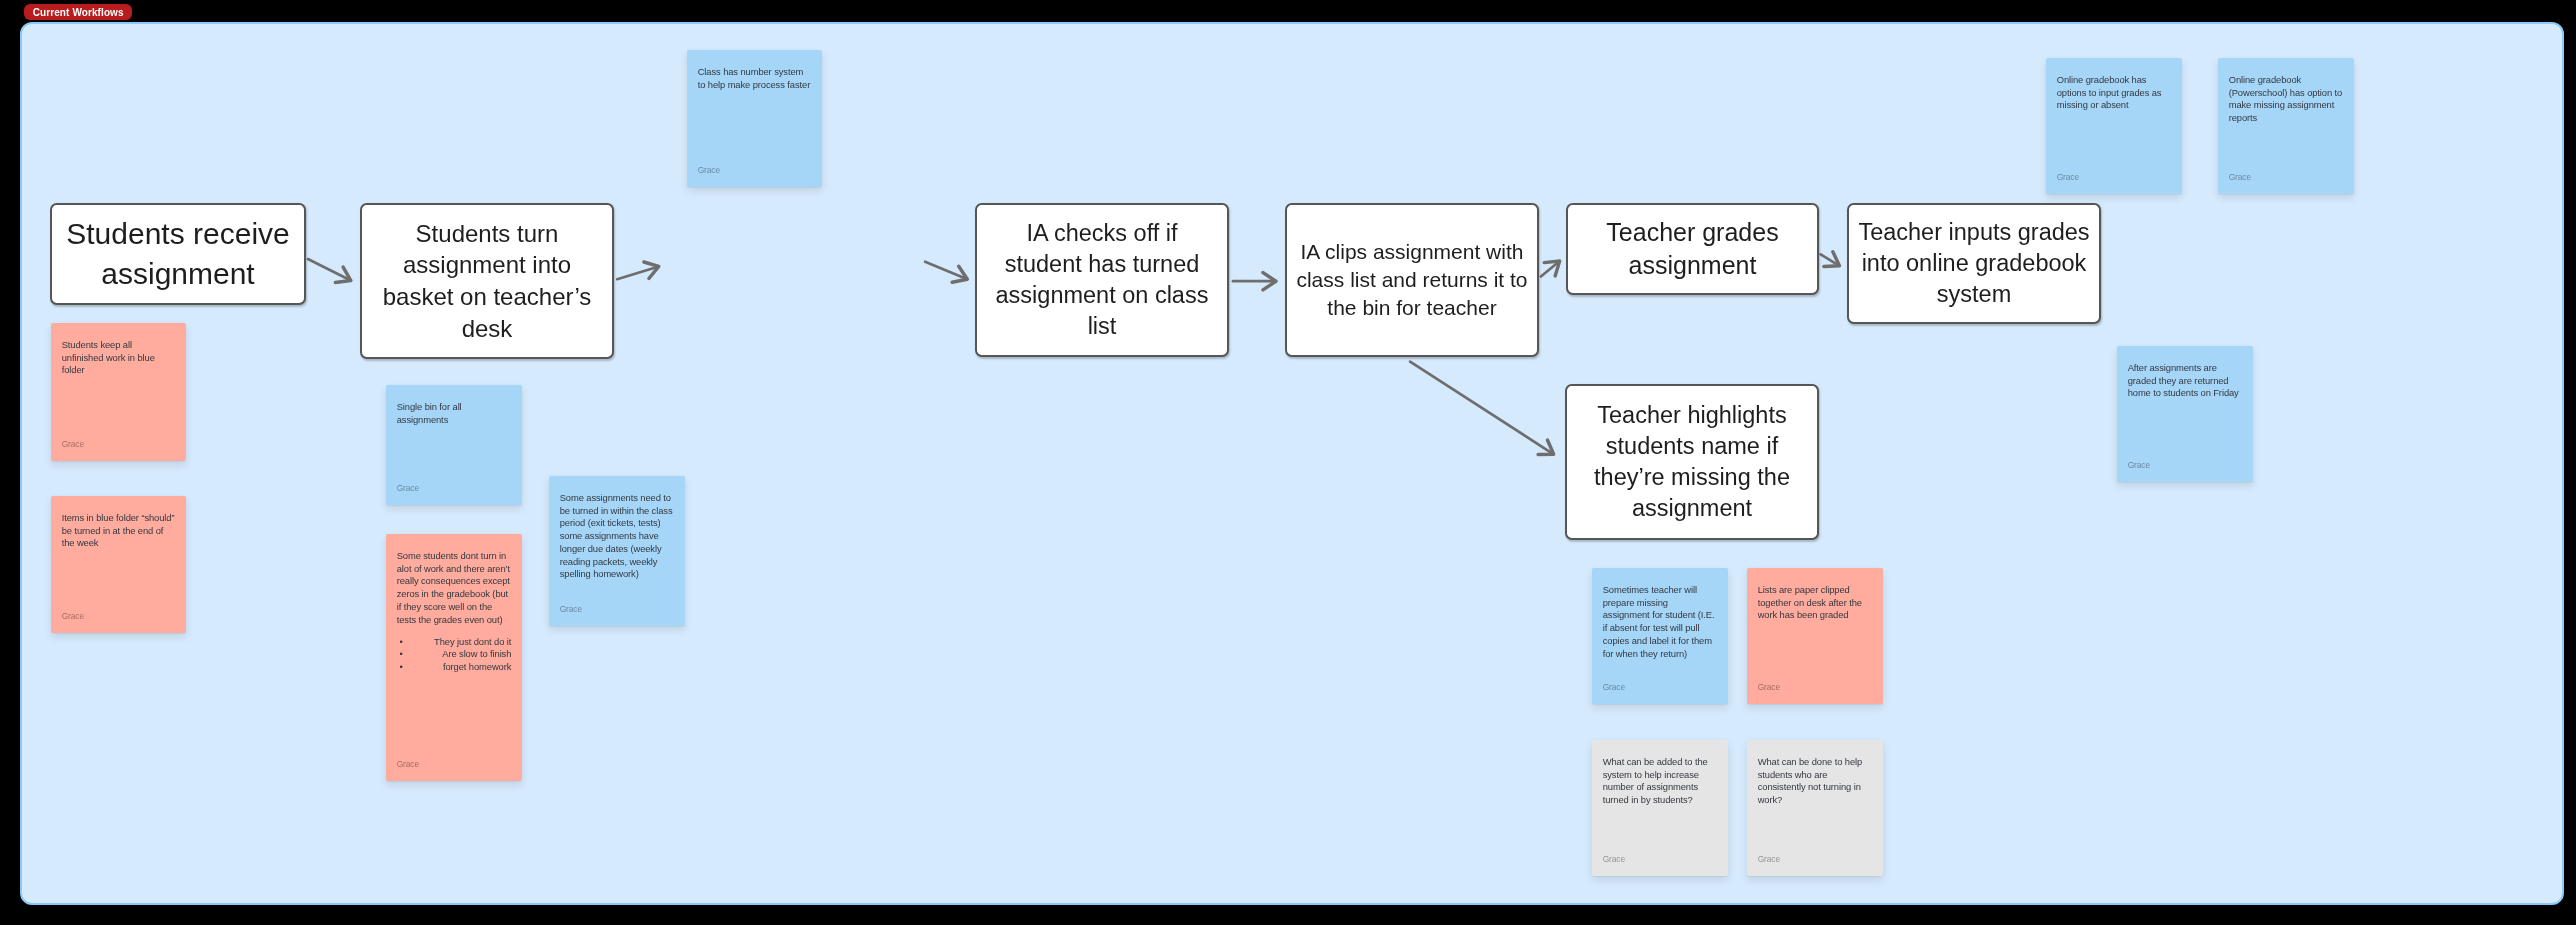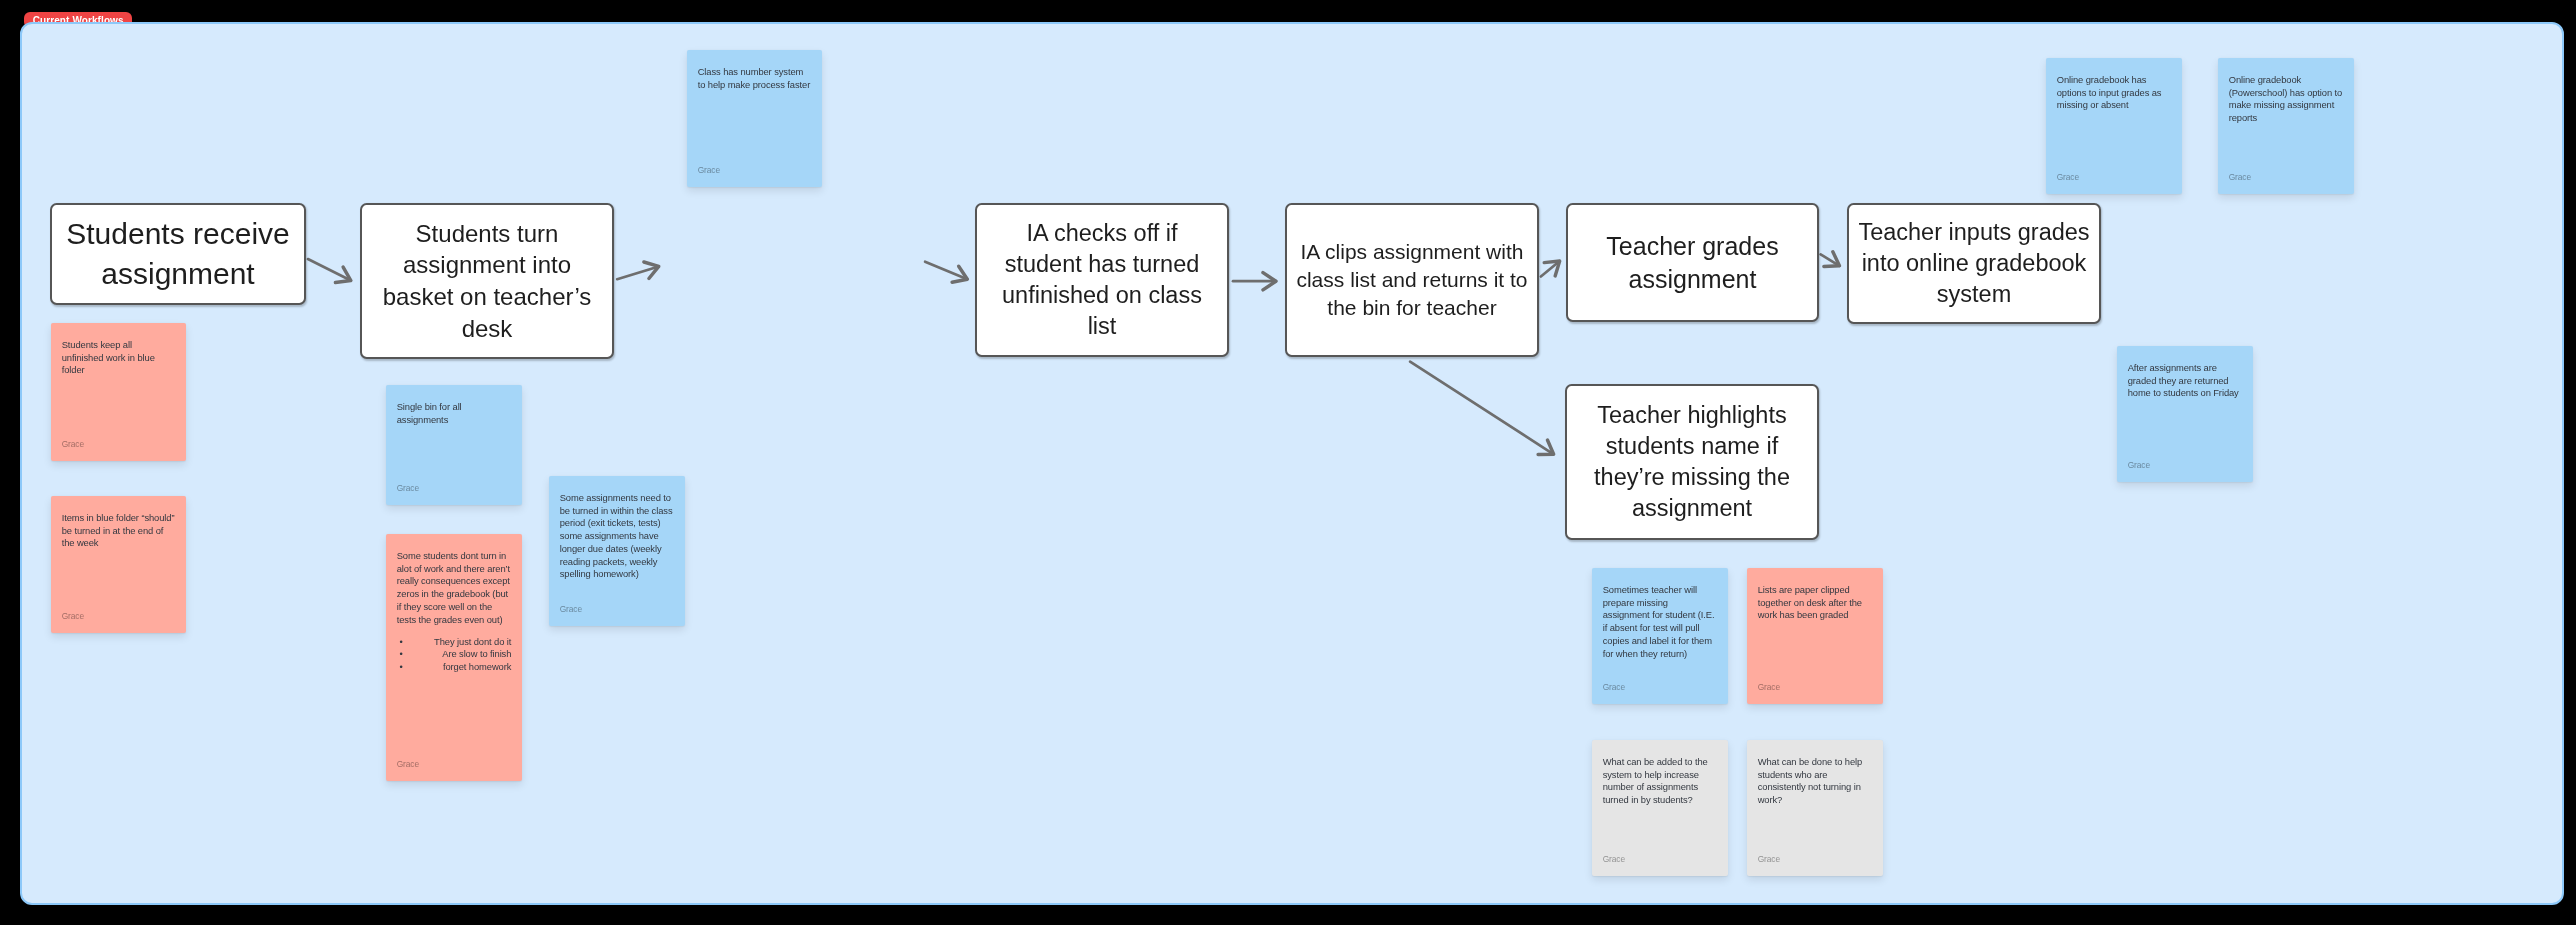--- a/index.html
+++ b/index.html
@@ -1,19 +1,19 @@
 <!DOCTYPE html>
 <html style="font-size:10.7px"><head>
 <meta charset="utf-8">
 <style>
   html,body{margin:0;padding:0;background:#000;width:2576px;height:926px;overflow:hidden;
     font-family:"Liberation Sans","DejaVu Sans",sans-serif;}
   .stage{position:relative;width:2576px;height:926px;background:#000;}
-  .page-chip{position:absolute;left:24px;top:4px;background:#ef4444;color:#fff;
-    font-size:10px;font-weight:600;padding:2.7px 8.7px;border-radius:6px;letter-spacing:0.1px;margin-top:8px;}
+  .page-chip{position:absolute;left:24px;top:4px;background:#b91c1c;color:#fff;
+    font-size:10px;font-weight:600;padding:2.7px 8.7px;border-radius:6px;letter-spacing:0.1px;}
   .board{position:absolute;left:20px;top:22px;width:2544px;height:883px;background:#d6eafd;
     border:2px solid #8cc8f9;border-radius:12px;box-sizing:border-box;}
   .layer{position:absolute;left:0;top:0;width:2576px;height:926px;pointer-events:none;}
   .flow-box{position:absolute;background:#fff;border:2px solid #565656;border-radius:6.7px;
     box-sizing:border-box;display:flex;align-items:center;justify-content:center;text-align:center;
     color:#1e1e1e;line-height:1.32;padding:5.4px 9.4px;box-shadow:1px 1.7px 2px rgba(0,0,0,.22);}
   .note{position:absolute;box-sizing:border-box;padding:16px 10.7px 10.7px;border-radius:2px;
     color:#333840;font-size:9.4px;font-weight:500;line-height:12.7px;letter-spacing:-0.1px;
     box-shadow:0 4px 8px rgba(0,0,0,.10),0 0.7px 1.3px rgba(0,0,0,.06);}
   .note.blue{background:#a5d6f8;}
@@ -50,26 +50,26 @@
     <path class="arrow" d="M2102,539 L2316,677" marker-end="url(#ah)"></path>
   </svg>
 
   <div class="flow-box" style="left:50px;top:203px;width:256px;height:102px;font-size:30px">
     <span>Students receive assignment</span>
   </div>
   <div class="flow-box" style="left:360px;top:203px;width:254px;height:156px;font-size:24px">
     <span>Students turn assignment into basket on teacher’s desk</span>
   </div>
   <div class="flow-box" style="left:975px;top:203px;width:254px;height:154px;font-size:23.5px">
-    <span>IA checks off if student has turned unfinished on class list</span>
+    <span>IA checks off if student has turned assignment on class list</span>
   </div>
   <div class="flow-box" style="left:1285px;top:203px;width:254px;height:154px;font-size:21px">
     <span>IA clips assignment with class list and returns it to the bin for teacher</span>
   </div>
-  <div class="flow-box" style="left:1566px;top:203px;width:253px;height:119px;font-size:25px">
+  <div class="flow-box" style="left:1566px;top:203px;width:253px;height:92px;font-size:25px">
     <span>Teacher grades assignment</span>
   </div>
   <div class="flow-box" style="left:1847px;top:203px;width:254px;height:121px;font-size:23.5px">
     <span>Teacher inputs grades into online gradebook system</span>
   </div>
   <div class="flow-box" style="left:1565px;top:384px;width:254px;height:156px;font-size:23.5px">
     <span>Teacher highlights students name if they’re missing the assignment</span>
   </div>
 
   <div class="note blue" style="left:687px;top:50px;width:135px;height:137px">

